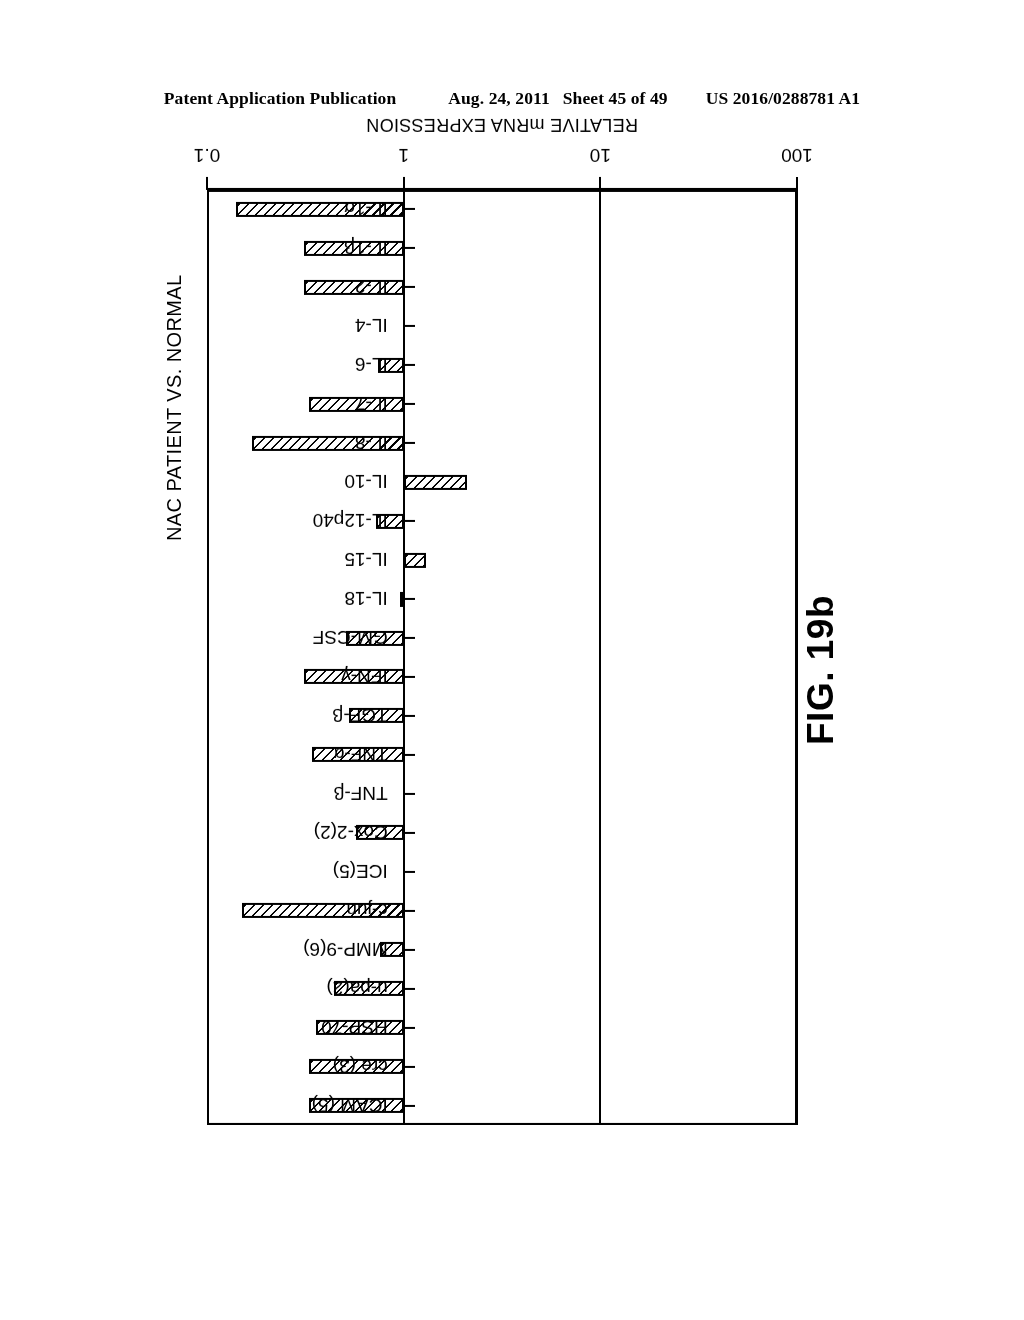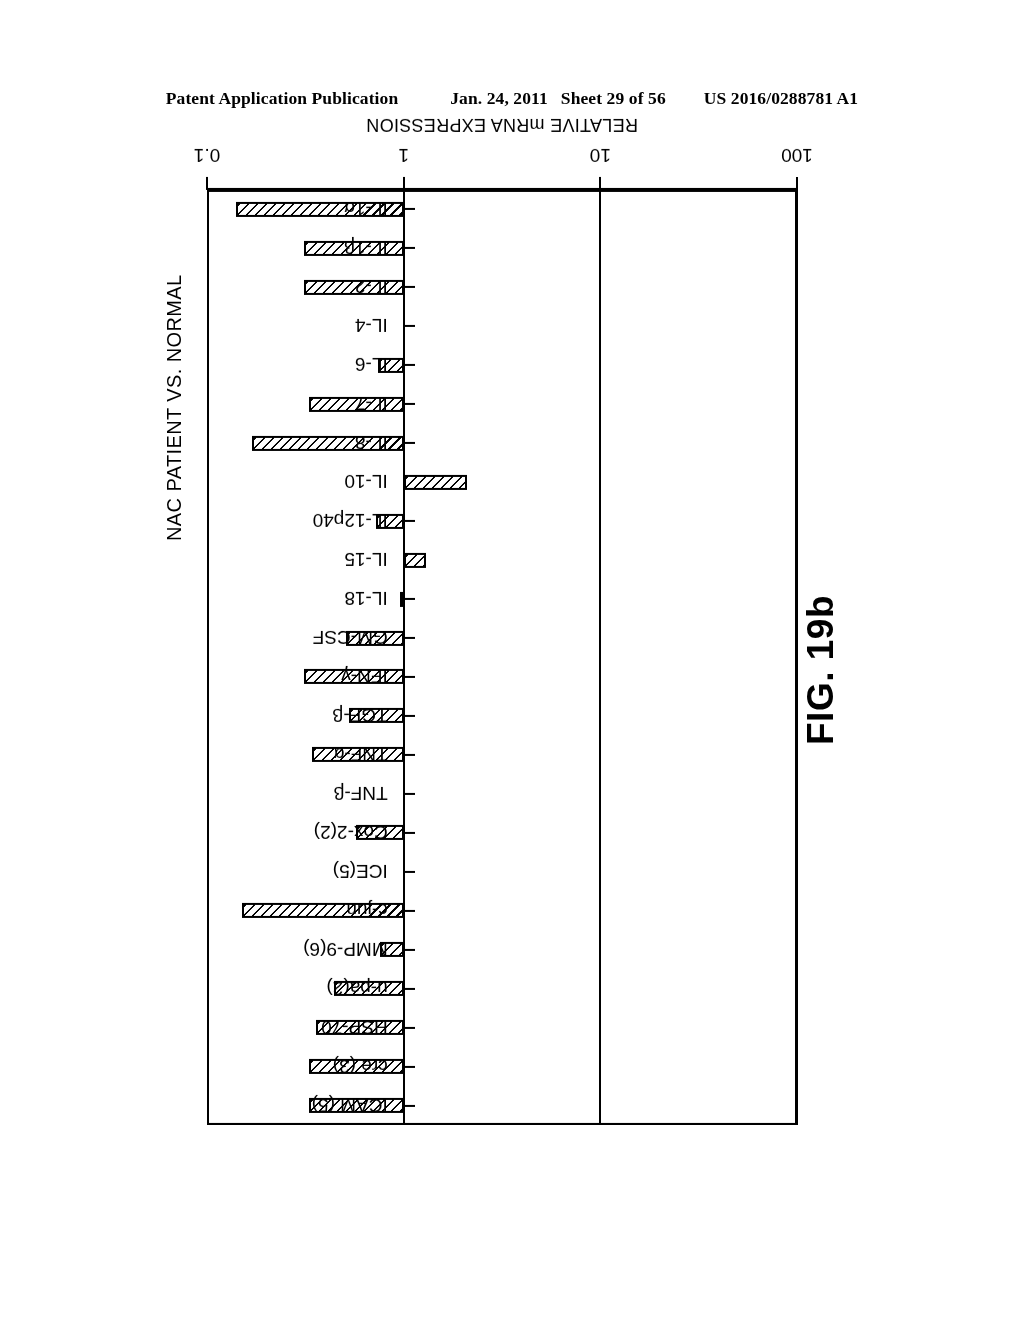--- a/index.html
+++ b/index.html
@@ -134,22 +134,22 @@
     font-weight:bold;
     letter-spacing:0.5px;
     white-space:nowrap;
   }
 </style>
 </head>
 <body>
 
 <div id="patent-header">
   <span class="hdr-pub">Patent Application Publication</span>
-  <span class="hdr-date">Jan. 24, 2011</span>
-  <span class="hdr-sheet">Sheet 29 of 56</span>
+  <span class="hdr-date">Aug. 24, 2011</span>
+  <span class="hdr-sheet">Sheet 45 of 49</span>
   <span class="hdr-num">US 2016/0288781 A1</span>
 </div>
 
 <div id="figure-stage">
 
   <div id="chart-rot">
     <div id="plot-frame"></div>
     <div id="gridlines-layer">
         <div class="gridline" style="left: -1px;"></div>
         <div class="gridline" style="left: 195.667px;"></div>

